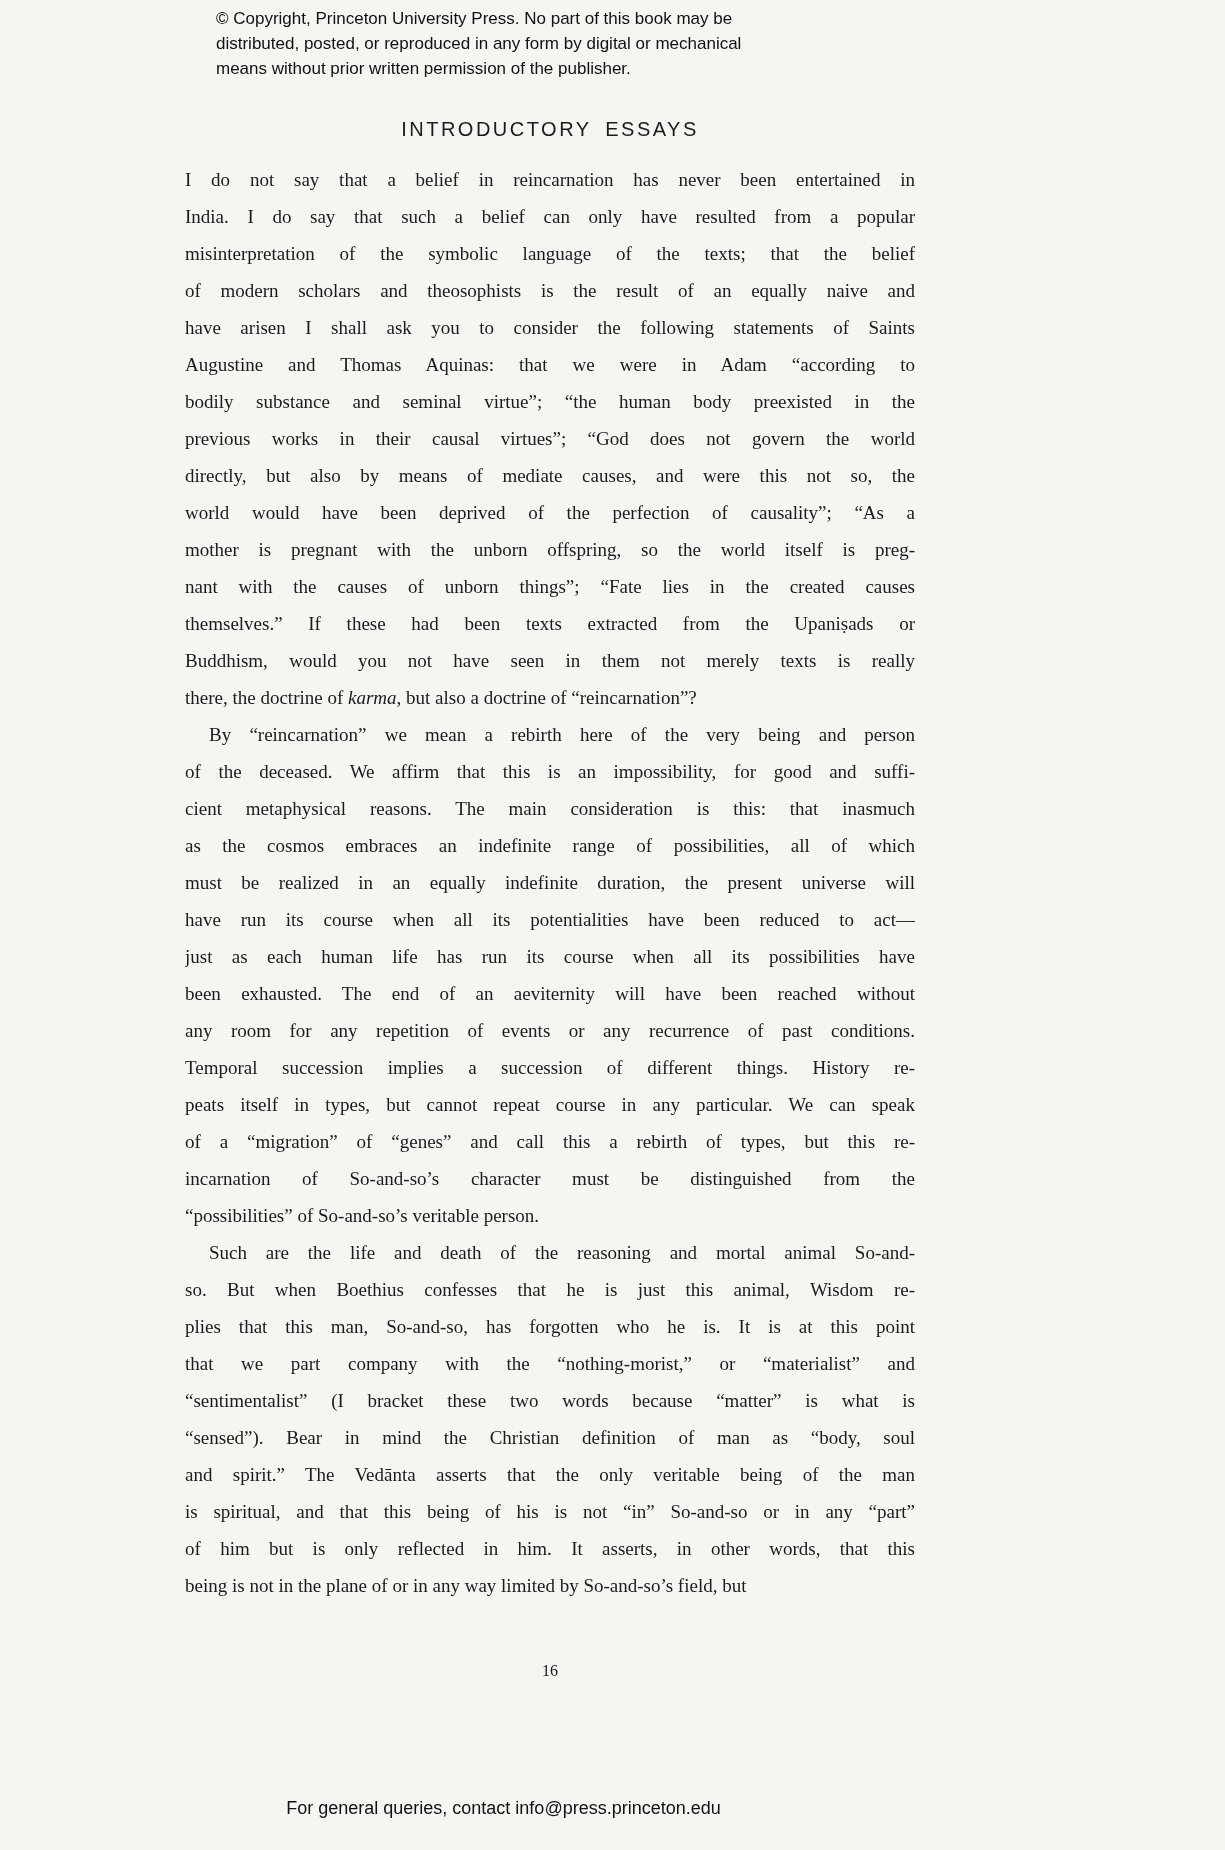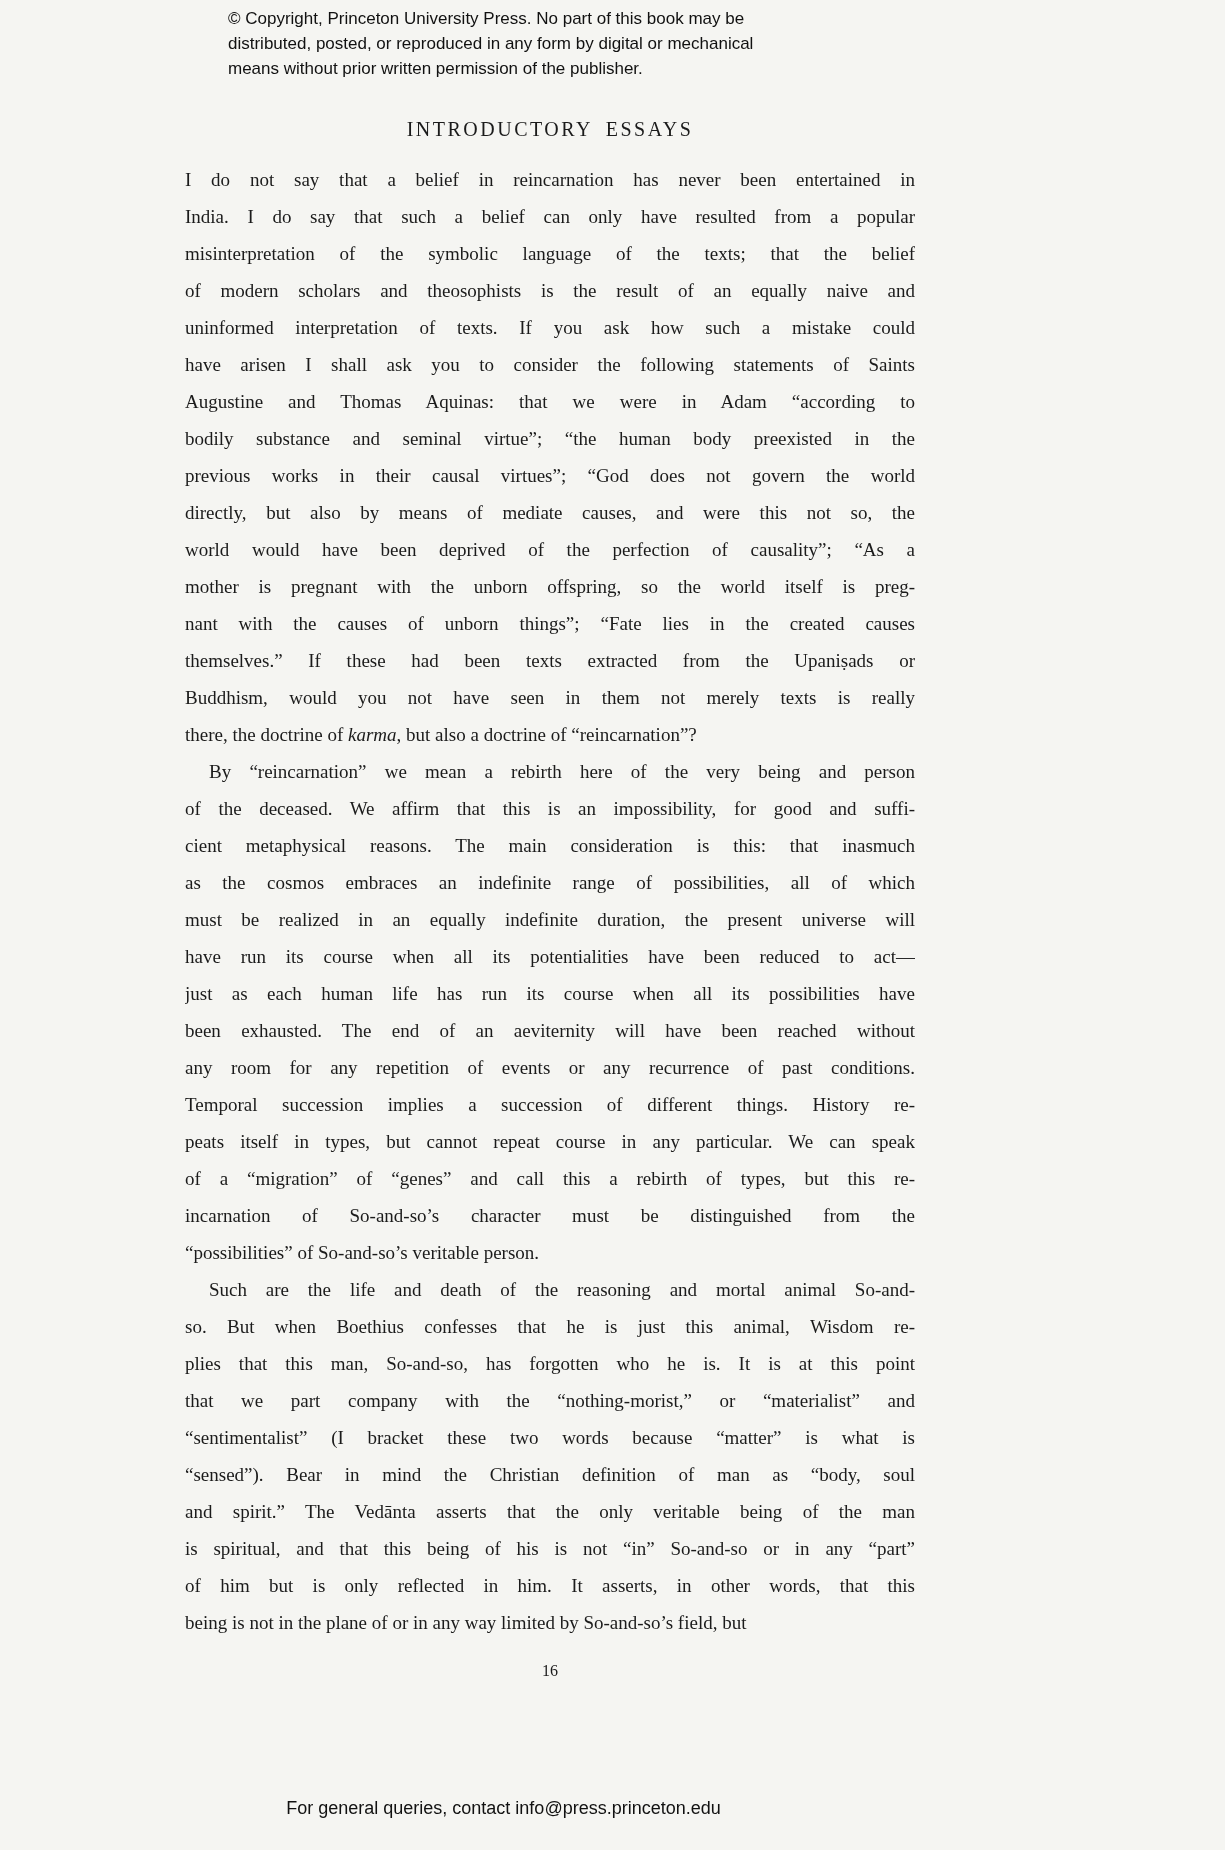--- a/index.html
+++ b/index.html
@@ -9,36 +9,36 @@
   body {
     width: 1225px;
     height: 1850px;
     position: relative;
     background: #f5f5f2;
     color: #1b1b1b;
     font-family: "Liberation Serif", "DejaVu Serif", serif;
   }
   .copyright {
     position: absolute;
-    left: 228px;
+    left: 216px;
     top: 6px;
     width: 660px;
     font-family: "Liberation Sans", "DejaVu Sans", sans-serif;
     font-size: 17px;
     line-height: 25px;
     color: #111;
   }
   .copyright .cline { display: block; }
   .heading {
     position: absolute;
     left: 185px;
     top: 118px;
     width: 730px;
     text-align: center;
-    font-family: Liberation Serif, serif;
+    font-family: Liberation Sans, sans-serif;
     font-size: 20px;
     letter-spacing: 2.5px;
     word-spacing: 6px;
     color: #1b1b1b;
   }
   .body-text {
     position: absolute;
     left: 185px;
     top: 161px;
     width: 730px;
@@ -95,21 +95,20 @@
   </div>
 
   <div class="heading">INTRODUCTORY ESSAYS</div>
 
   <div class="body-text">
       <div class="paragraph">
         <div class="line justify">I do not say that a belief in reincarnation has never been entertained in</div>
         <div class="line justify">India. I do say that such a belief can only have resulted from a popular</div>
         <div class="line justify">misinterpretation of the symbolic language of the texts; that the belief</div>
         <div class="line justify">of modern scholars and theosophists is the result of an equally naive and</div>
-        <div class="line justify">uninformed interpretation of texts. If you ask how such a mistake could</div>
         <div class="line justify">have arisen I shall ask you to consider the following statements of Saints</div>
         <div class="line justify">Augustine and Thomas Aquinas: that we were in Adam “according to</div>
         <div class="line justify">bodily substance and seminal virtue”; “the human body preexisted in the</div>
         <div class="line justify">previous works in their causal virtues”; “God does not govern the world</div>
         <div class="line justify">directly, but also by means of mediate causes, and were this not so, the</div>
         <div class="line justify">world would have been deprived of the perfection of causality”; “As a</div>
         <div class="line justify">mother is pregnant with the unborn offspring, so the world itself is preg-</div>
         <div class="line justify">nant with the causes of unborn things”; “Fate lies in the created causes</div>
         <div class="line justify">themselves.” If these had been texts extracted from the Upaniṣads or</div>
         <div class="line justify">Buddhism, would you not have seen in them not merely texts is really</div>

